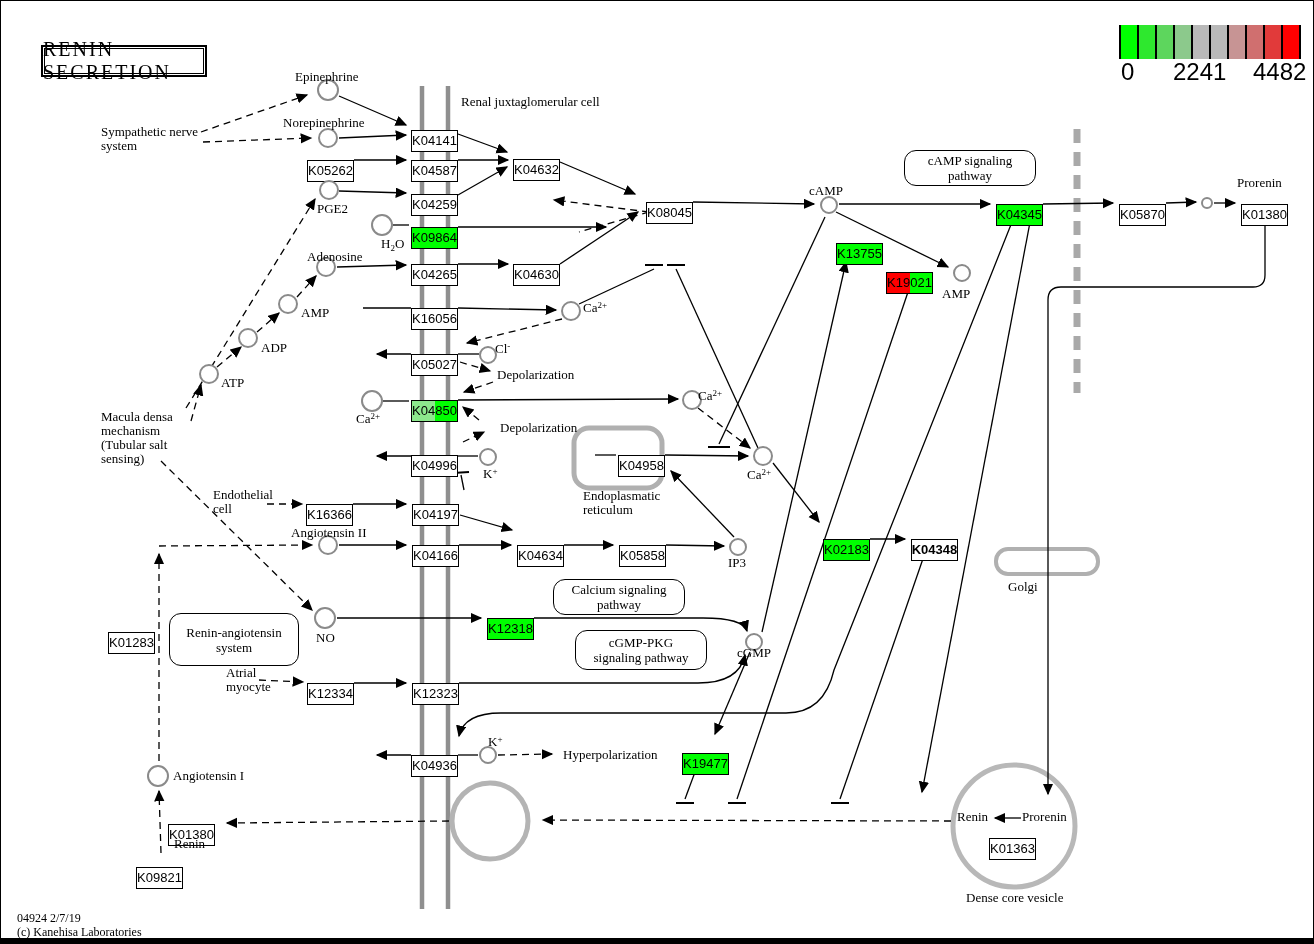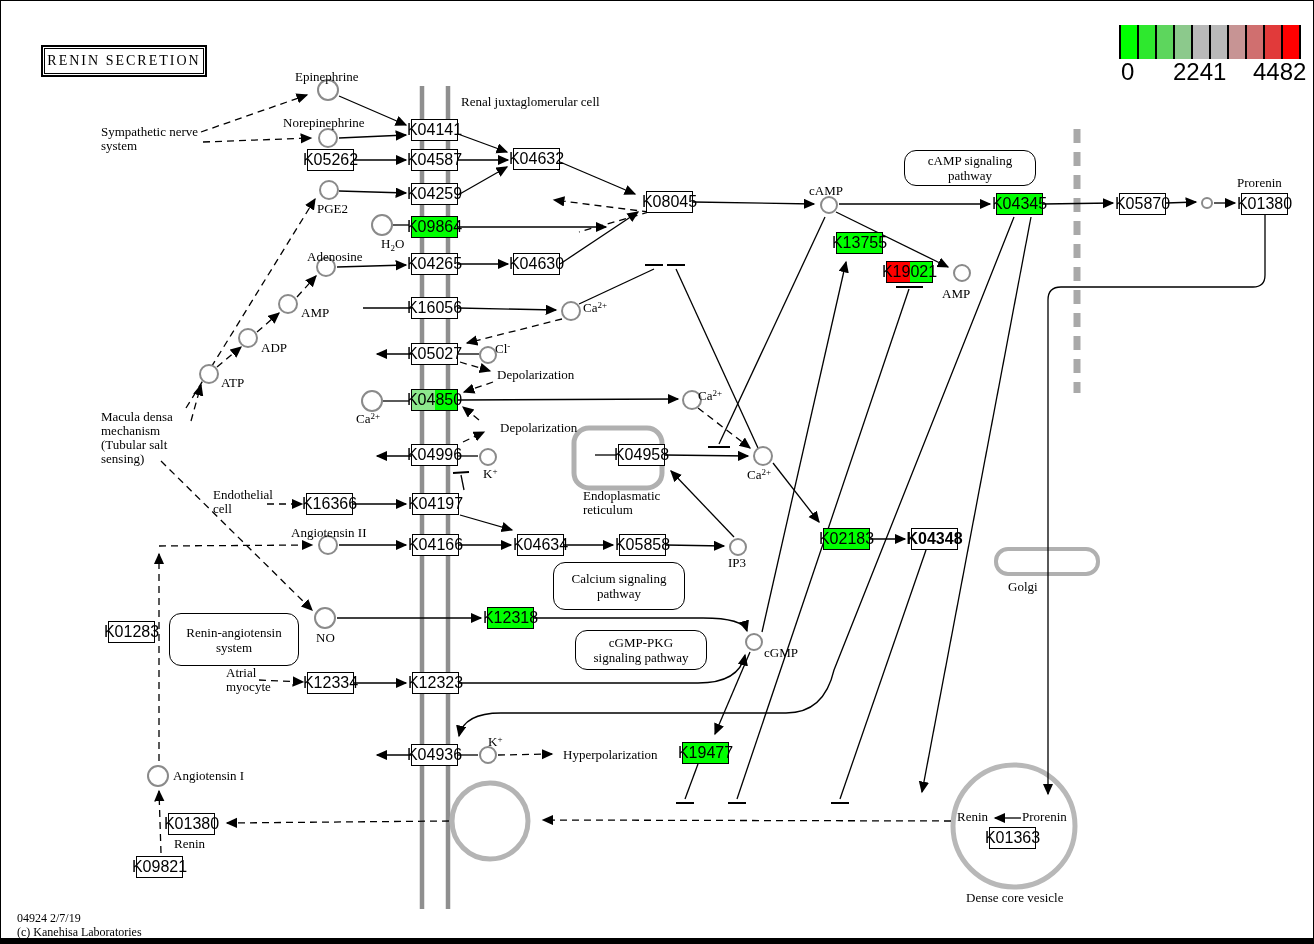--- a/index.html
+++ b/index.html
@@ -2,35 +2,35 @@
 <html><head>
 <meta charset="utf-8">
 <style>
   html,body{margin:0;padding:0;background:#fff;}
   #page{position:relative;width:1314px;height:944px;background:#ffffff;
         border:1px solid #000;box-sizing:border-box;overflow:hidden;
         font-family:"Liberation Serif", serif;color:#000;}
   #net{position:absolute;left:0;top:0;}
   .kb{position:absolute;width:47px;height:22px;border:1px solid #000;background:#fff;
       display:flex;align-items:center;justify-content:center;box-sizing:border-box;
-      font-family:"Liberation Sans", sans-serif;font-size:16px;line-height:12px;}
+      font-family:"Liberation Sans", sans-serif;font-size:13px;line-height:12px;margin-top:11px;}
   .kb.g{background:#00ff00;}
   .kb.gg{background:linear-gradient(90deg,#8de88d 0 50%,#00ff00 50% 100%);}
   .kb.rg{background:linear-gradient(90deg,#ff0000 0 50%,#00ff00 50% 100%);}
   .mol{position:absolute;border-radius:50%;border:2px solid #8a8a8a;background:#fff;box-sizing:border-box;}
   .lb{position:absolute;font-size:13px;line-height:14px;white-space:nowrap;}
   .lb .sup{font-size:9px;vertical-align:4px;}
   .lb .sub{font-size:9px;vertical-align:-3px;}
   .pbox{position:absolute;border:1px solid #000;border-radius:12px;background:#fff;
         display:flex;flex-direction:column;align-items:center;justify-content:center;
         font-size:13px;line-height:15px;text-align:center;box-sizing:border-box;}
   #title-box{position:absolute;left:40px;top:44px;width:162px;height:28px;
         border:2px solid #000;box-shadow:inset 0 0 0 1px #fff, inset 0 0 0 2px #000;
         display:flex;align-items:center;justify-content:center;
-        font-size:14px;letter-spacing:2px;}
+        font-size:20px;letter-spacing:2px;}
   #legend{position:absolute;left:1118px;top:24px;width:182px;height:26px;display:flex;}
   #legend .seg{flex:1;border-left:2px solid #000;height:34px;box-sizing:border-box;}
   #legend .seg:last-child{border-right:2px solid #000;}
   .legnum{position:absolute;font-family:"Liberation Sans", sans-serif;font-size:24px;}
   #footer1,#footer2{position:absolute;font-size:12px;}
   #bottom-bar{position:absolute;left:0;bottom:0;width:100%;height:5px;background:#000;}
 </style>
 </head>
 <body>
 
@@ -209,21 +209,21 @@
 <div class="kb" style="left:1118px;top:192px;">K05870</div>
 <div class="kb" style="left:1240px;top:192px;">K01380</div>
 <div class="kb" style="left:167px;top:812px;">K01380</div>
 <div class="kb" style="left:135px;top:855px;">K09821</div>
 <div class="kb" style="left:988px;top:826px;">K01363</div>
 
 <div class="pbox" style="left:903px;top:149px;width:132px;height:36px;">
   <span>cAMP signaling</span>
   <span>pathway</span>
 </div>
-<div class="pbox" style="left:552px;top:561px;width:132px;height:48px;">
+<div class="pbox" style="left:552px;top:578px;width:132px;height:36px;">
   <span>Calcium signaling</span>
   <span>pathway</span>
 </div>
 <div class="pbox" style="left:574px;top:629px;width:132px;height:40px;">
   <span>cGMP-PKG</span>
   <span>signaling pathway</span>
 </div>
 <div class="pbox" style="left:168px;top:612px;width:130px;height:53px;">
   <span>Renin-angiotensin</span>
   <span>system</span>
@@ -272,21 +272,21 @@
 <div class="lb" style="left:482px;top:463px;"><span>K</span><span class="sup">+</span></div>
 <div class="lb" style="left:697px;top:385px;"><span>Ca</span><span class="sup">2+</span></div>
 <div class="lb" style="left:746px;top:464px;"><span>Ca</span><span class="sup">2+</span></div>
 <div class="lb" style="left:808px;top:183px;">cAMP</div>
 <div class="lb" style="left:941px;top:286px;">AMP</div>
 <div class="lb" style="left:212px;top:487px;"><span>Endothelial</span><br><span>cell</span></div>
 <div class="lb" style="left:290px;top:525px;">Angiotensin II</div>
 <div class="lb" style="left:582px;top:488px;"><span>Endoplasmatic</span><br><span>reticulum</span></div>
 <div class="lb" style="left:727px;top:555px;">IP3</div>
 <div class="lb" style="left:315px;top:630px;">NO</div>
-<div class="lb" style="left:763px;top:645px;">cGMP</div>
+<div class="lb" style="left:736px;top:645px;">cGMP</div>
 <div class="lb" style="left:172px;top:768px;">Angiotensin I</div>
 <div class="lb" style="left:225px;top:665px;"><span>Atrial</span><br><span>myocyte</span></div>
 <div class="lb" style="left:562px;top:747px;">Hyperpolarization</div>
 <div class="lb" style="left:487px;top:731px;"><span>K</span><span class="sup">+</span></div>
 <div class="lb" style="left:1007px;top:579px;text-align:right;">Golgi</div>
 <div class="lb" style="left:1236px;top:175px;">Prorenin</div>
 <div class="lb" style="left:956px;top:809px;">Renin</div>
 <div class="lb" style="left:1021px;top:809px;">Prorenin</div>
 <div class="lb" style="left:965px;top:890px;">Dense core vesicle</div>
 <div class="lb" style="left:173px;top:836px;">Renin</div>

